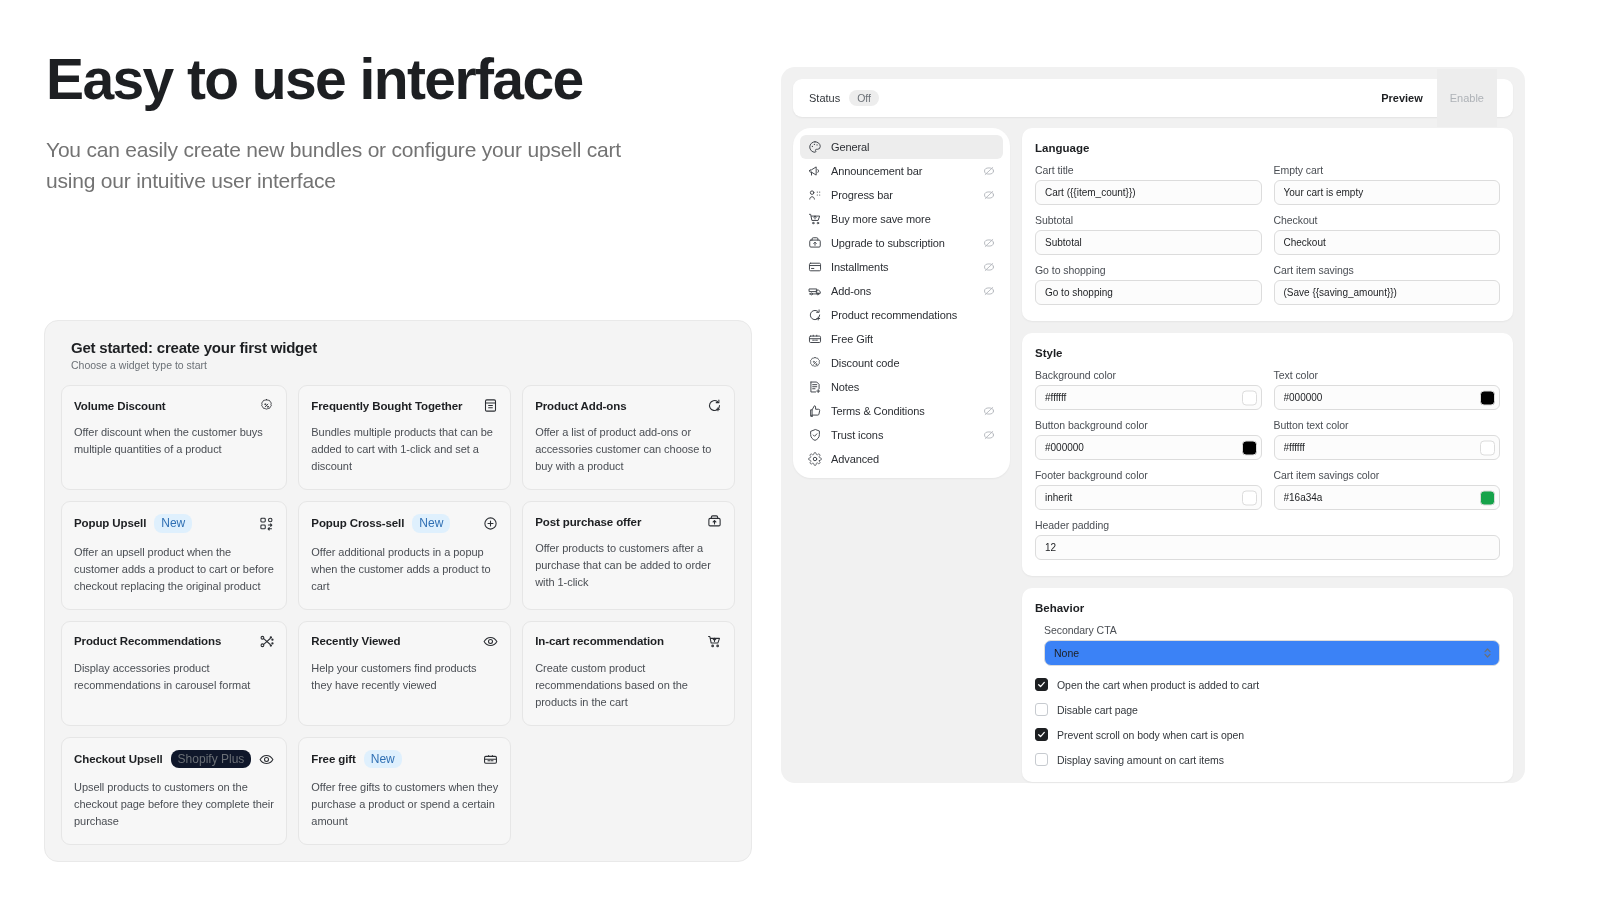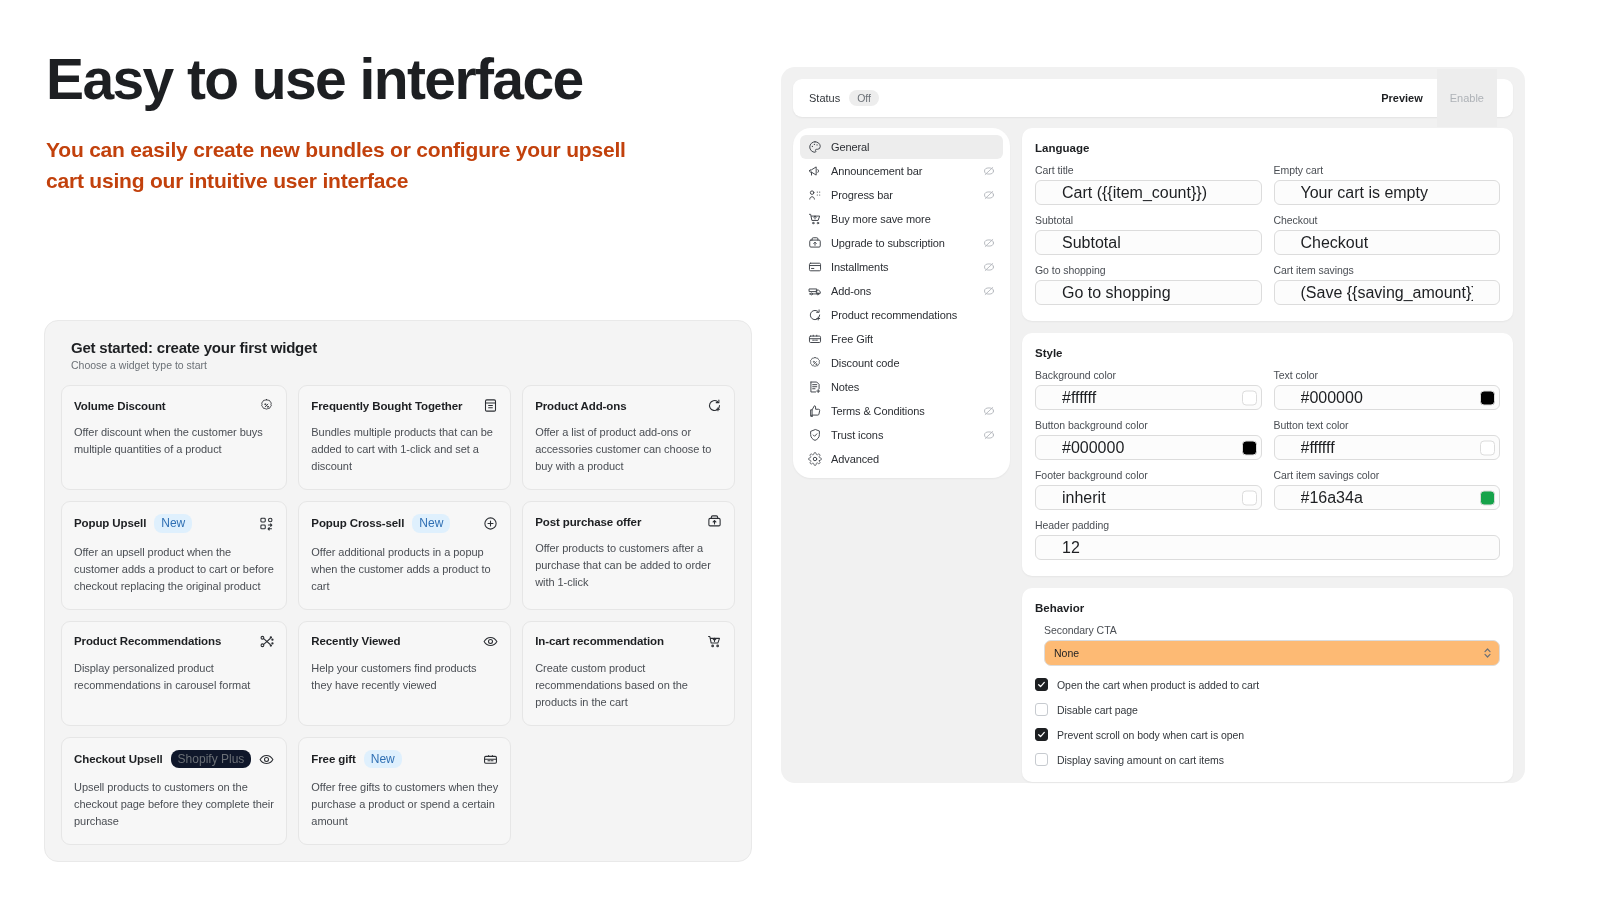--- a/index.html
+++ b/index.html
@@ -12,21 +12,21 @@
   .page { position: relative; width: 1600px; height: 900px; overflow: hidden; }
 
   
   .hero { position: absolute; left: 46px; top: 48px; width: 700px; }
   .hero-title {
     font-size: 57px; line-height: 1.12; font-weight: 700;
     color: #1d1f22; letter-spacing: -1.6px;
   }
   .hero-sub {
     margin-top: 22px; font-size: 21px; line-height: 1.5;
-    color: #c2410c; font-weight: 700; max-width: 610px; letter-spacing: -0.2px;
+    color: #737373; font-weight: 400; max-width: 610px; letter-spacing: -0.2px;
   }
 
   
   .gs-panel {
     position: absolute; left: 44px; top: 320px;
     width: 708px;
     background: #f4f4f4;
     border: 1px solid #e9e9e9;
     border-radius: 14px;
     padding: 18px 16px 16px 16px;
@@ -111,38 +111,38 @@
   .card {
     background: #ffffff; border-radius: 10px;
     padding: 14px 13px 16px 13px; box-shadow: 0 1px 2px rgba(0,0,0,.05);
   }
   .card-title { font-size: 11.5px; font-weight: 700; color: #1d1f22; margin-bottom: 10px; }
   .fgrid { display: grid; grid-template-columns: 1fr 1fr; column-gap: 12px; row-gap: 9px; }
   .field { min-width: 0; }
   .flabel { font-size: 10.5px; color: #4a4e54; margin-bottom: 4px; display: block; letter-spacing: -0.05px;}
   .finput {
     width: 100%; height: 25px; border: 1px solid #dcdcdc; border-radius: 6px;
-    background: #fcfcfc; font-size: 16px; color: #1d1f22;
-    padding: 0 26px; font-family: inherit; outline: none;
+    background: #fcfcfc; font-size: 10px; color: #1d1f22;
+    padding: 0 9px; font-family: inherit; outline: none;
   }
   .finput::placeholder { color: #8d9197; }
   .color-wrap { position: relative; }
   .swatch {
     position: absolute; right: 5px; top: 50%; transform: translateY(-50%);
     width: 15px; height: 15px; border-radius: 4px; border: 1px solid #dcdcdc;
     cursor: pointer;
   }
   .full { grid-column: 1 / -1; }
 
   
   .bh-sub { padding-left: 9px; }
   .select-wrap { position: relative; }
   .fselect {
     width: 100%; height: 26px; border: 1px solid #dcdcdc; border-radius: 7px;
-    background: #fdba74; font-size: 10.5px; color: #1d1f22; padding: 0 22px 0 9px;
+    background: #3b82f6; font-size: 10.5px; color: #1d1f22; padding: 0 22px 0 9px;
     font-family: inherit; appearance: none; outline: none; cursor: pointer;
   }
   .sel-caret {
     position: absolute; right: 8px; top: 50%; transform: translateY(-50%);
     color: #6b7076; pointer-events: none; display: flex;
   }
   .chk-row { display: flex; align-items: center; gap: 9px; margin-top: 12px; }
   .chk {
     width: 13px; height: 13px; border-radius: 3px; flex: 0 0 13px;
     border: 1px solid #c7cbd0; background: #ffffff; cursor: pointer;
@@ -261,21 +261,21 @@
                 <circle cx="5.5" cy="18" r="2.2"></circle>
                 <path d="M7.5 7.3 18 16.8"></path>
                 <path d="M7.5 16.7 18 7.2"></path>
                 <circle cx="19" cy="5.5" r="1"></circle>
                 <circle cx="19" cy="18.5" r="1"></circle>
                 <circle cx="21.5" cy="9" r="1"></circle>
                 <circle cx="21.5" cy="15" r="1"></circle>
               </svg>
             </span>
           </div>
-          <div class="wcard-desc">Display personalized product recommendations in carousel format</div>
+          <div class="wcard-desc">Display accessories product recommendations in carousel format</div>
         </div>
         <div class="wcard">
           <div class="wcard-head">
             <span class="wcard-title">Recently Viewed</span>
             <span class="wcard-icon">
               <svg width="15" height="15" viewBox="0 0 24 24" fill="none" stroke="currentColor" stroke-width="1.7" stroke-linecap="round" stroke-linejoin="round">
                 <path d="M1.8 12S5.5 5.5 12 5.5 22.2 12 22.2 12 18.5 18.5 12 18.5 1.8 12 1.8 12z"></path>
                 <circle cx="12" cy="12" r="3.2"></circle>
               </svg>
             </span>

